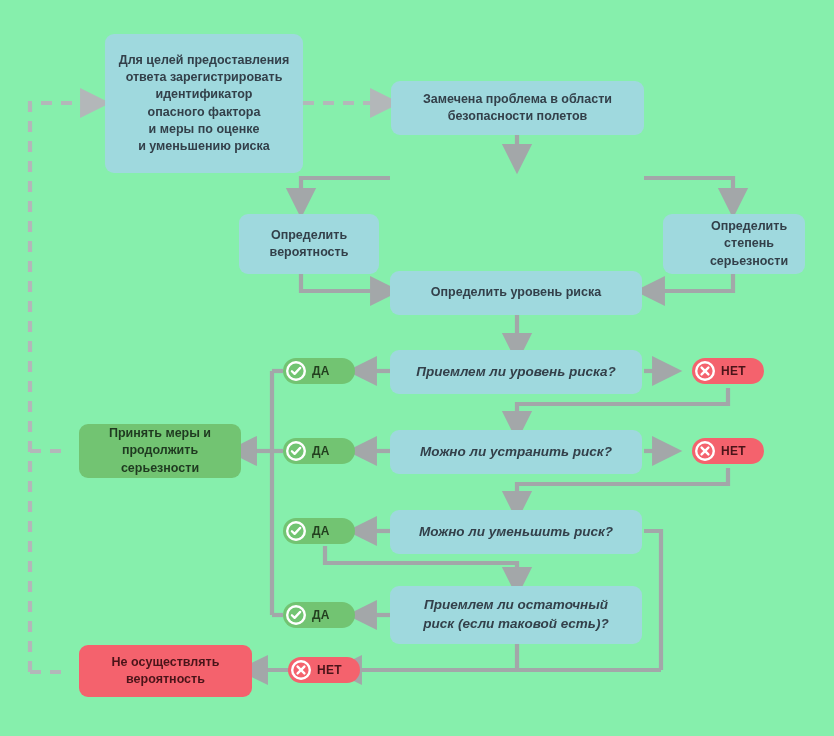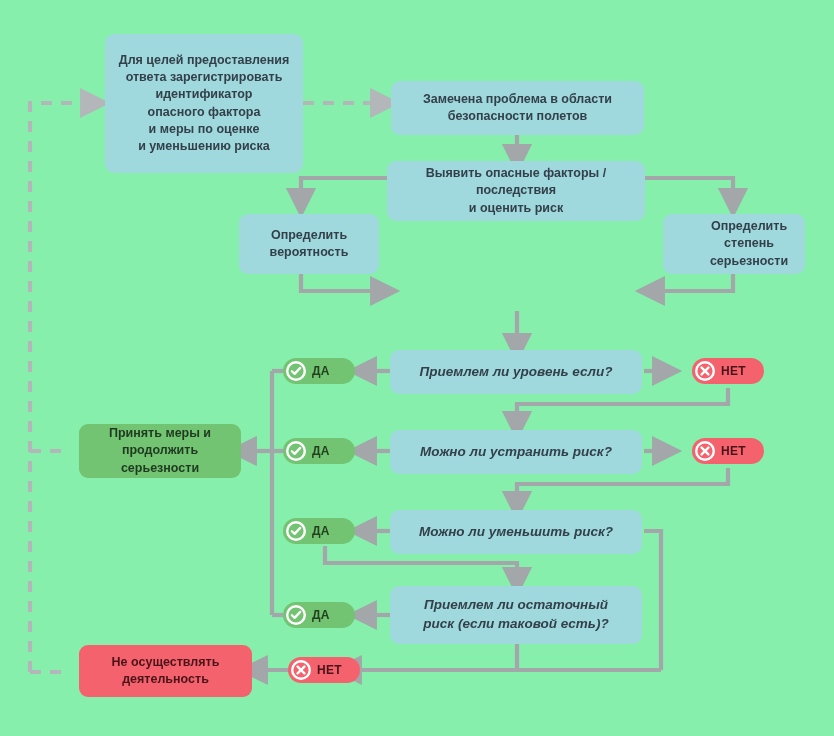--- a/index.html
+++ b/index.html
@@ -186,38 +186,37 @@
 опасного фактора
 и меры по оценке
 и уменьшению риска</span>
   </div>
 
   <div class="node n-cyan" style="left:391px; top:81px; width:253px; height:54px;">
     <span class="txt">Замечена проблема в области
 безопасности полетов</span>
   </div>
 
-  <div class="node n-cyan" style="left:387px; top:161px; width:258px; height:60px;">
-    <span class="txt">Выявить опасные факторы / последствия
-и оценить риск</span>
-  </div>
 
   <div class="node n-cyan" style="left:231px; top:214px; width:140px; height:60px;margin-left:8px;">
     <span class="txt">Определить
 вероятность</span>
   </div>
 
   <div class="node n-cyan" style="left:663px; top:214px; width:142px; height:60px;padding-left:38px;">
     <span class="txt">Определить степень
 серьезности</span>
   </div>
 
+  <div class="node n-cyan" style="left:390px; top:271px; width:252px; height:44px;">
+    <span class="txt">Определить уровень риска</span>
+  </div>
 
   <div class="node n-cyan italic" style="left:390px; top:350px; width:252px; height:44px;">
-    <span class="txt">Приемлем ли уровень если?</span>
+    <span class="txt">Приемлем ли уровень риска?</span>
   </div>
 
   <div class="node n-cyan italic" style="left:390px; top:430px; width:252px; height:44px;">
     <span class="txt">Можно ли устранить риск?</span>
   </div>
 
   <div class="node n-cyan italic" style="left:390px; top:510px; width:252px; height:44px;">
     <span class="txt">Можно ли уменьшить риск?</span>
   </div>
 
@@ -226,21 +225,21 @@
 риск (если таковой есть)?</span>
   </div>
 
   <div class="node n-green" style="left:79px; top:424px; width:162px; height:54px;">
     <span class="txt">Принять меры и
 продолжить серьезности</span>
   </div>
 
   <div class="node n-red" style="left:79px; top:645px; width:173px; height:52px;">
     <span class="txt">Не осуществлять
-деятельность</span>
+вероятность</span>
   </div>
 
   <div class="badge badge-yes" style="left:283px; top:358px;">
     <span class="glyph">
       <svg width="20" height="20" viewBox="0 0 20 20" aria-hidden="true">
         <circle cx="10" cy="10" r="9.2" fill="#ffffff"></circle>
         <circle cx="10" cy="10" r="7.6" fill="#72c472"></circle>
         <path d="M5.9,10.2 L8.6,12.9 L14.2,6.9" fill="none" stroke="#ffffff" stroke-width="2.3" stroke-linecap="round" stroke-linejoin="round"></path>
       </svg>
     </span>

